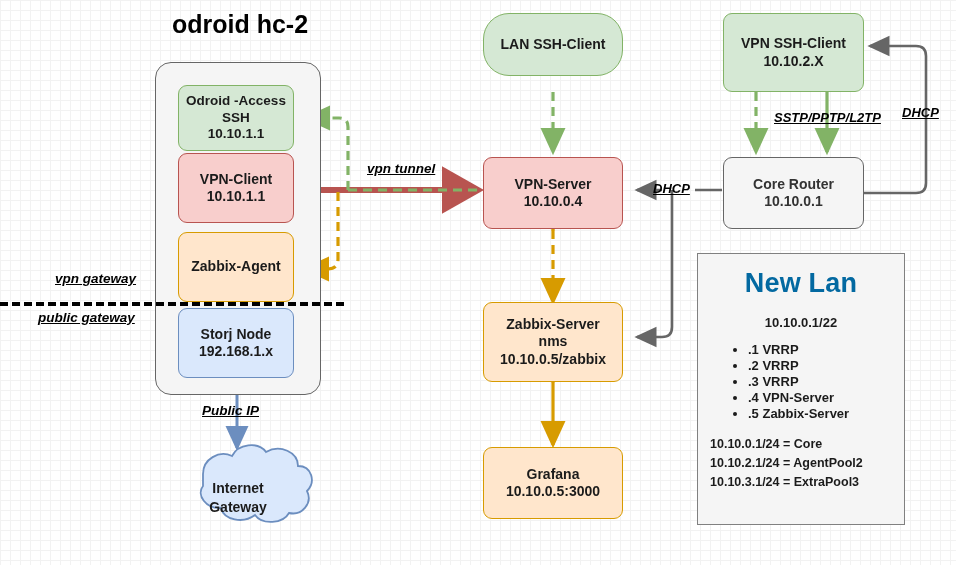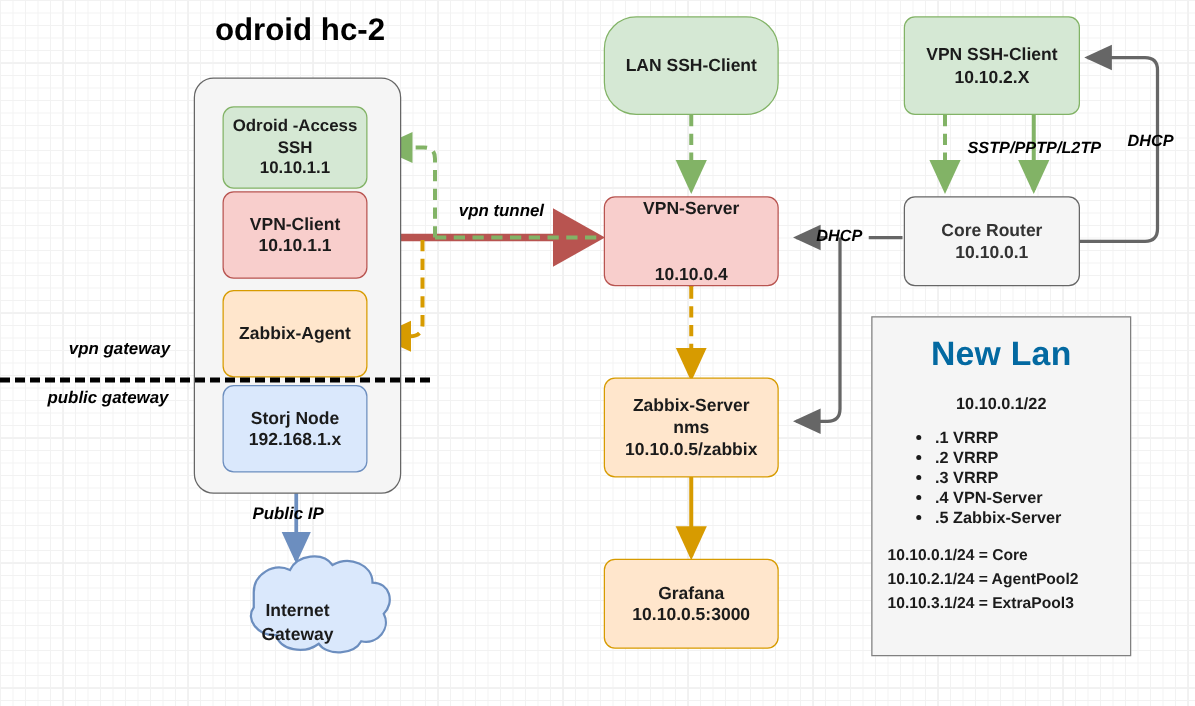--- a/index.html
+++ b/index.html
@@ -60,20 +60,21 @@
     font-size:25px;font-weight:bold;color:#000;
   }
   .edge-label{
     position:absolute;
     font-style:italic;
     font-weight:bold;
     font-size:13.5px;
     color:#000;
     white-space:nowrap;
     background:transparent;
+    text-decoration:underline;
   }
   #newlan{
     position:absolute;left:697px;top:253px;width:208px;height:272px;
     background:#f5f5f5;border:1.6px solid #808080;
     box-sizing:border-box;
   }
   #newlan h2{
     margin:0;padding:14px 0 0 0;
     text-align:center;font-size:27px;font-weight:bold;color:#0369a1;
     letter-spacing:0.2px;
@@ -209,25 +210,25 @@
 
   <div class="node blue" style="left:178px;top:308px;width:116px;height:70px;font-size:14px;">
     <span class="ln">Storj Node</span>
     <span class="ln">192.168.1.x</span>
   </div>
 
   <div class="divider"></div>
   <div class="edge-label" style="left:55px;top:271px;">vpn gateway</div>
   <div class="edge-label" style="left:38px;top:310px;">public gateway</div>
 
-  <div class="node green" style="left:483px;top:13px;width:140px;height:79px;font-size:14px;border-radius:26px;">
+  <div class="node green" style="left:483px;top:13px;width:140px;height:63px;font-size:14px;border-radius:26px;">
     <span class="ln">LAN SSH-Client</span>
   </div>
 
-  <div class="node red" style="left:483px;top:157px;width:140px;height:72px;font-size:14px;justify-content:space-between;">
+  <div class="node red" style="left:483px;top:157px;width:140px;height:72px;font-size:14px;">
     <span class="ln">VPN-Server</span>
     <span class="ln">10.10.0.4</span>
   </div>
 
   <div class="node orange" style="left:483px;top:302px;width:140px;height:80px;font-size:14px;">
     <span class="ln">Zabbix-Server</span>
     <span class="ln">nms</span>
     <span class="ln">10.10.0.5/zabbix</span>
   </div>
 

